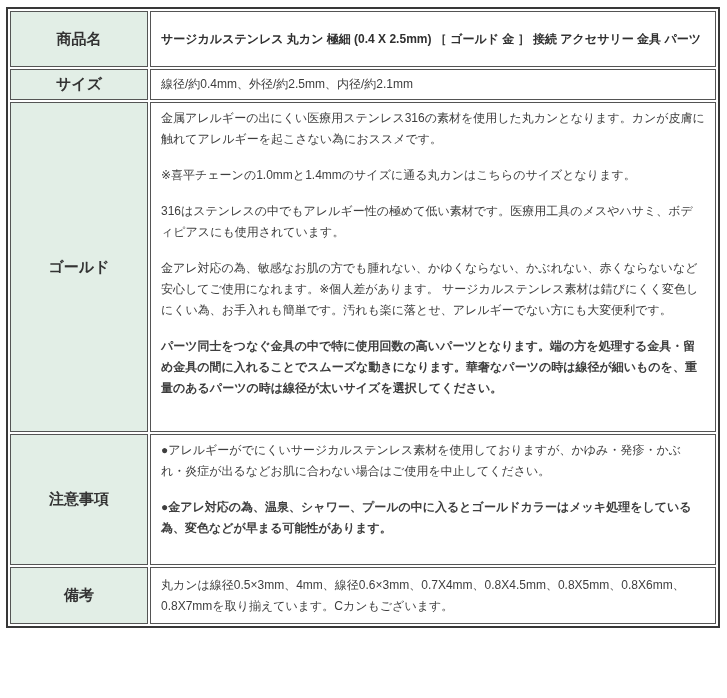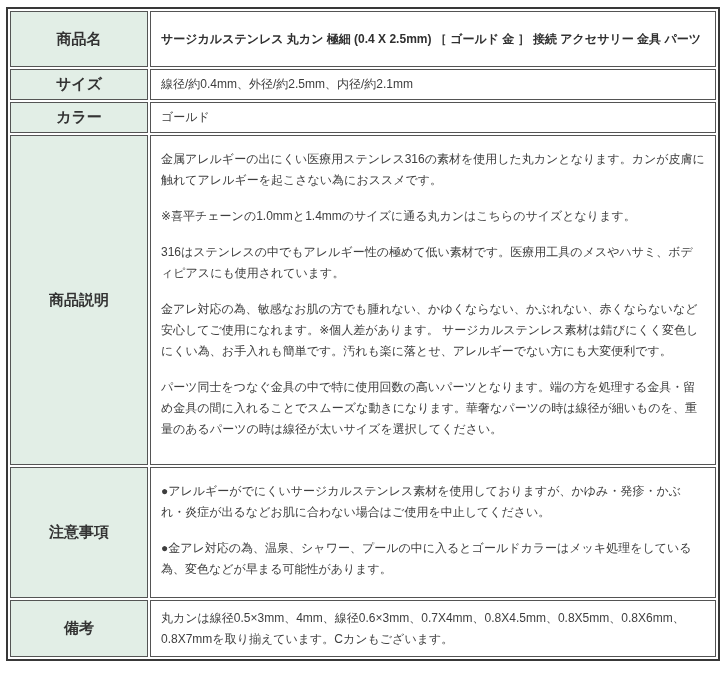--- a/index.html
+++ b/index.html
@@ -52,44 +52,40 @@
   tr.row-name td.spec-value{
     font-weight:bold;
     line-height:23px;
     color:#2f2f2f;
   }
   tr.row-name{height:56px;}
   tr.row-size,tr.row-material,tr.row-color{height:22px;}
   tr.row-description{height:330px;}
   tr.row-caution{height:131px;}
   tr.row-note{height:57px;}
-  td.top-align{vertical-align:top;padding-top:13px;}
+  td.top-align{vertical-align:top;padding-top:5px;}
   .para{margin:0 0 15px 0;}
-  .para:last-child{margin-bottom:0;}
+  .para:last-child{margin-bottom:0;font-weight:bold;}
 </style>
 </head>
 <body>
 
 <div class="page">
   <table class="spec-table">
     <tbody>
       <tr class="row-name">
         <th class="spec-label">商品名</th>
         <td class="spec-value">サージカルステンレス 丸カン 極細 (0.4 X 2.5mm) ［ ゴールド 金 ］ 接続 アクセサリー 金具 パーツ</td>
       </tr>
       <tr class="row-size">
         <th class="spec-label">サイズ</th>
         <td class="spec-value">線径/約0.4mm、外径/約2.5mm、内径/約2.1mm</td>
       </tr>
-      <tr class="row-color">
-        <th class="spec-label">カラー</th>
-        <td class="spec-value">ゴールド</td>
-      </tr>
       <tr class="row-description">
-        <th class="spec-label">商品説明</th>
+        <th class="spec-label">ゴールド</th>
         <td class="spec-value top-align">
           <div class="para">金属アレルギーの出にくい医療用ステンレス316の素材を使用した丸カンとなります。カンが皮膚に触れてアレルギーを起こさない為におススメです。</div>
           <div class="para">※喜平チェーンの1.0mmと1.4mmのサイズに通る丸カンはこちらのサイズとなります。</div>
           <div class="para">316はステンレスの中でもアレルギー性の極めて低い素材です。医療用工具のメスやハサミ、ボディピアスにも使用されています。</div>
           <div class="para">金アレ対応の為、敏感なお肌の方でも腫れない、かゆくならない、かぶれない、赤くならないなど安心してご使用になれます。※個人差があります。 サージカルステンレス素材は錆びにくく変色しにくい為、お手入れも簡単です。汚れも楽に落とせ、アレルギーでない方にも大変便利です。</div>
           <div class="para">パーツ同士をつなぐ金具の中で特に使用回数の高いパーツとなります。端の方を処理する金具・留め金具の間に入れることでスムーズな動きになります。華奢なパーツの時は線径が細いものを、重量のあるパーツの時は線径が太いサイズを選択してください。</div>
         </td>
       </tr>
       <tr class="row-caution">
         <th class="spec-label">注意事項</th>

